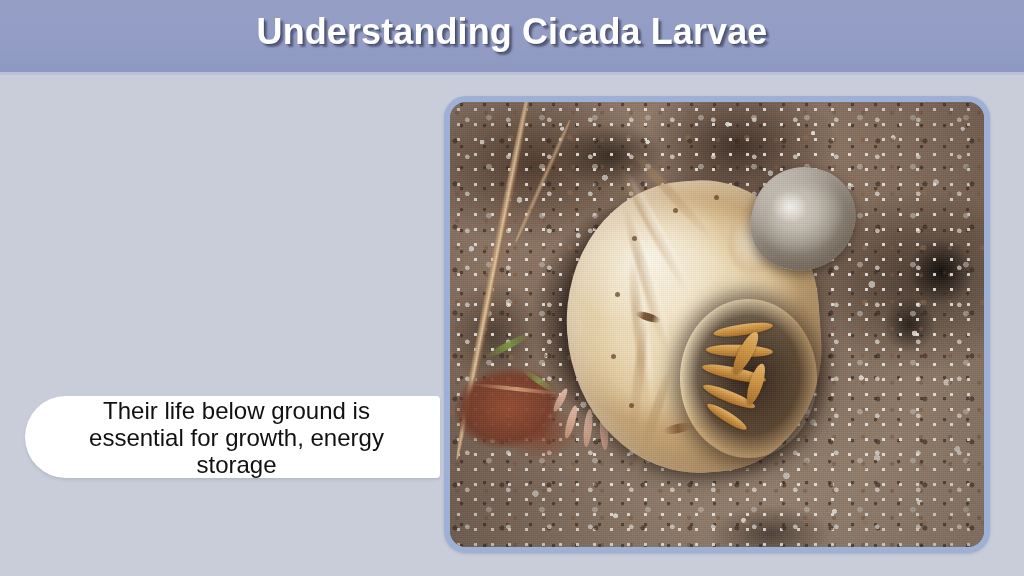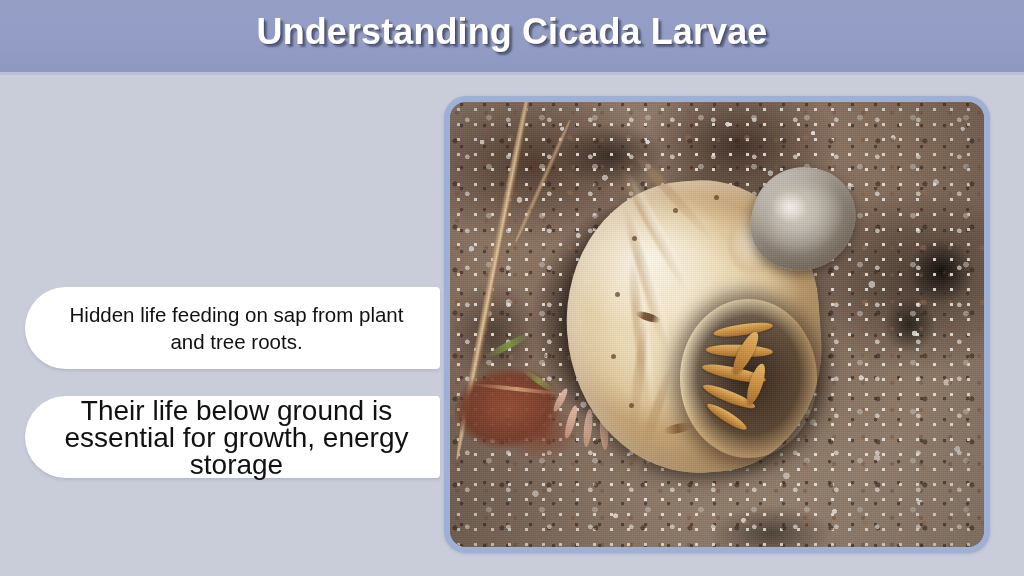--- a/index.html
+++ b/index.html
@@ -66,21 +66,21 @@
   }
   .bubble-text {
     text-align: center;
     font-size: 20.5px;
     line-height: 27px;
     color: #111111;
   }
   #bubble-1 { top: 177px; }
   #bubble-2 { top: 287px; }
   #bubble-3 { top: 396px; }
-  #bubble-3 .bubble-text { font-size: 28px; }
+  #bubble-3 .bubble-text { font-size: 24px; }
 
   
   #photo-frame {
     position: absolute;
     left: 444px;
     top: 96px;
     width: 546px;
     height: 457px;
     border: 6px solid #9fb0d6;
     border-radius: 22px;
@@ -424,23 +424,20 @@
 </style>
 </head>
 <body>
 
 <div id="slide">
 
   <div id="header-band"></div>
   <div id="header-underline"></div>
   <div id="slide-title">Understanding Cicada Larvae</div>
 
-  <div class="bubble" id="bubble-2">
-    <div class="bubble-text">Hidden life feeding on sap from plant and tree roots.</div>
-  </div>
   <div class="bubble" id="bubble-3">
     <div class="bubble-text">Their life below ground is essential for growth, energy storage</div>
   </div>
 
   <div id="photo-frame">
     <div id="photo">
       <div class="soil-base"></div>
       <div class="voids"></div>
       <div class="crevice"></div>
       <div class="grit"></div>

